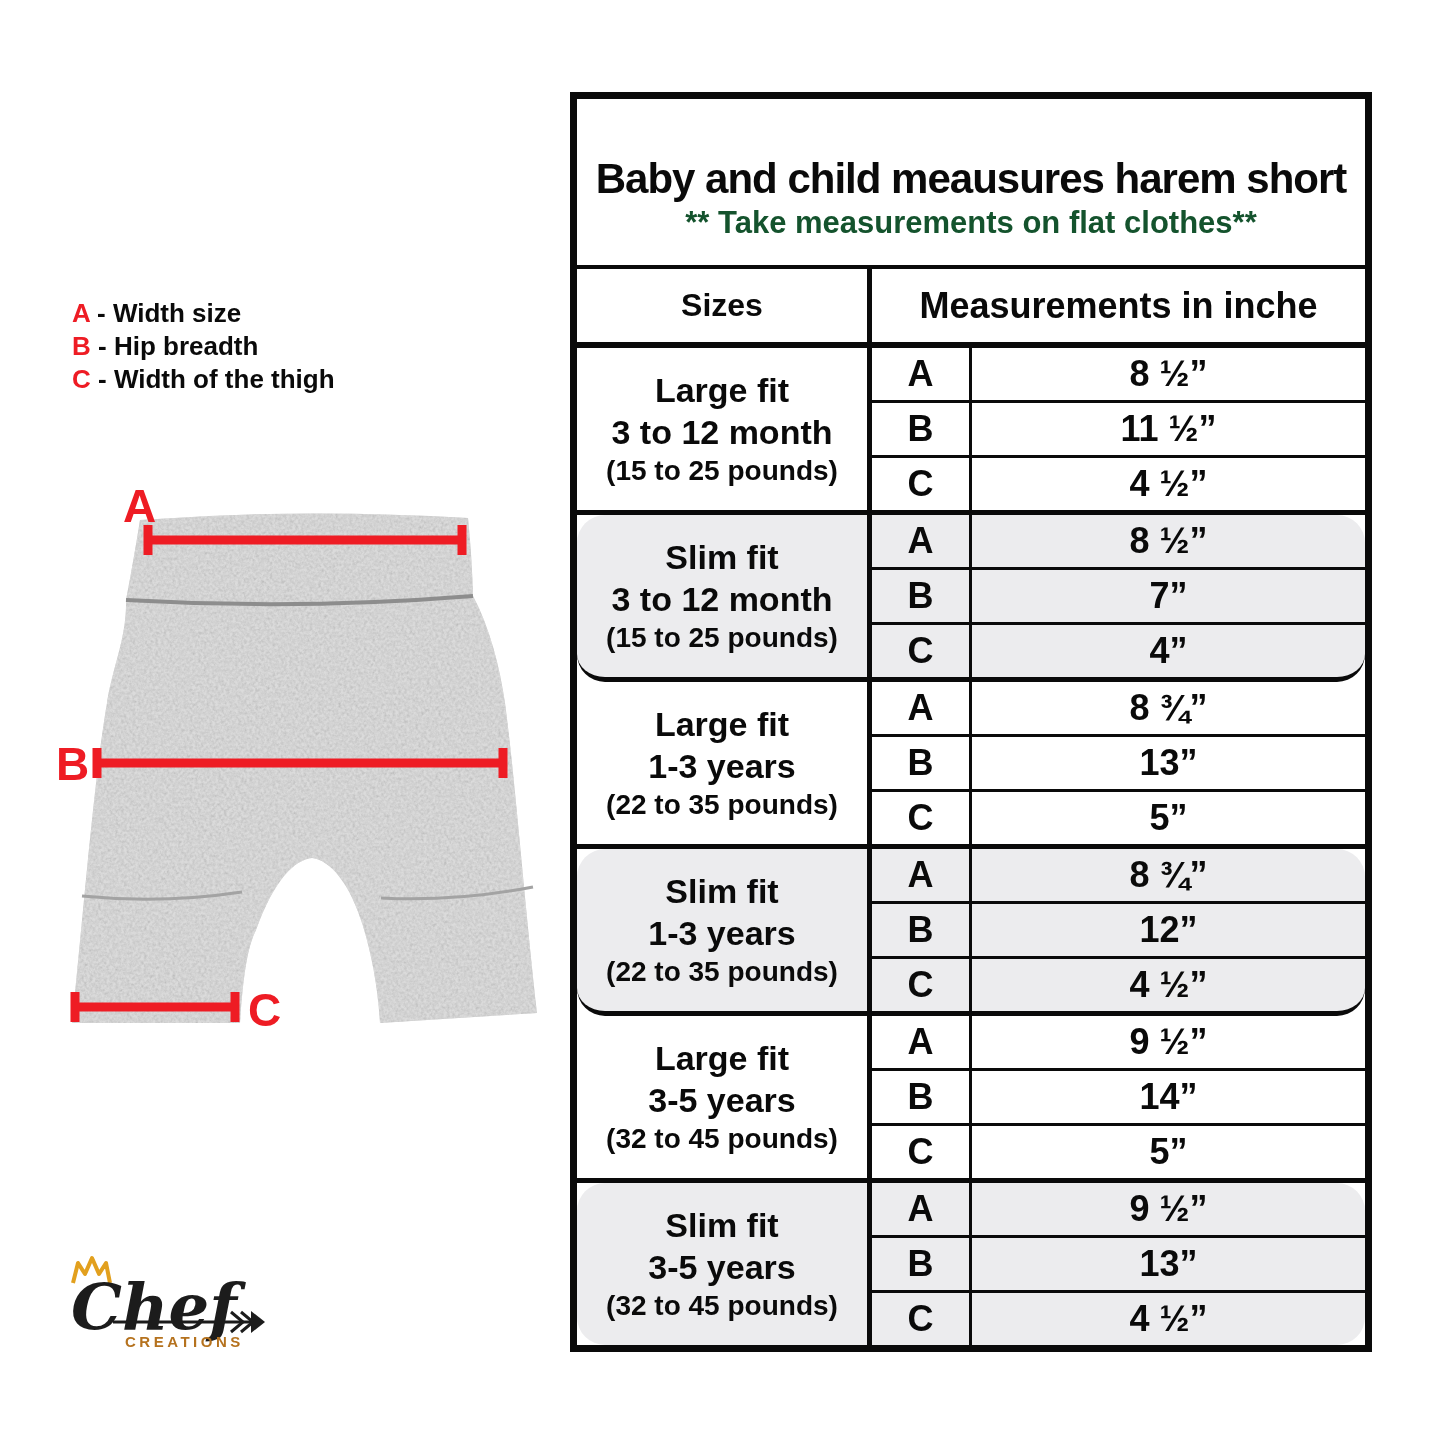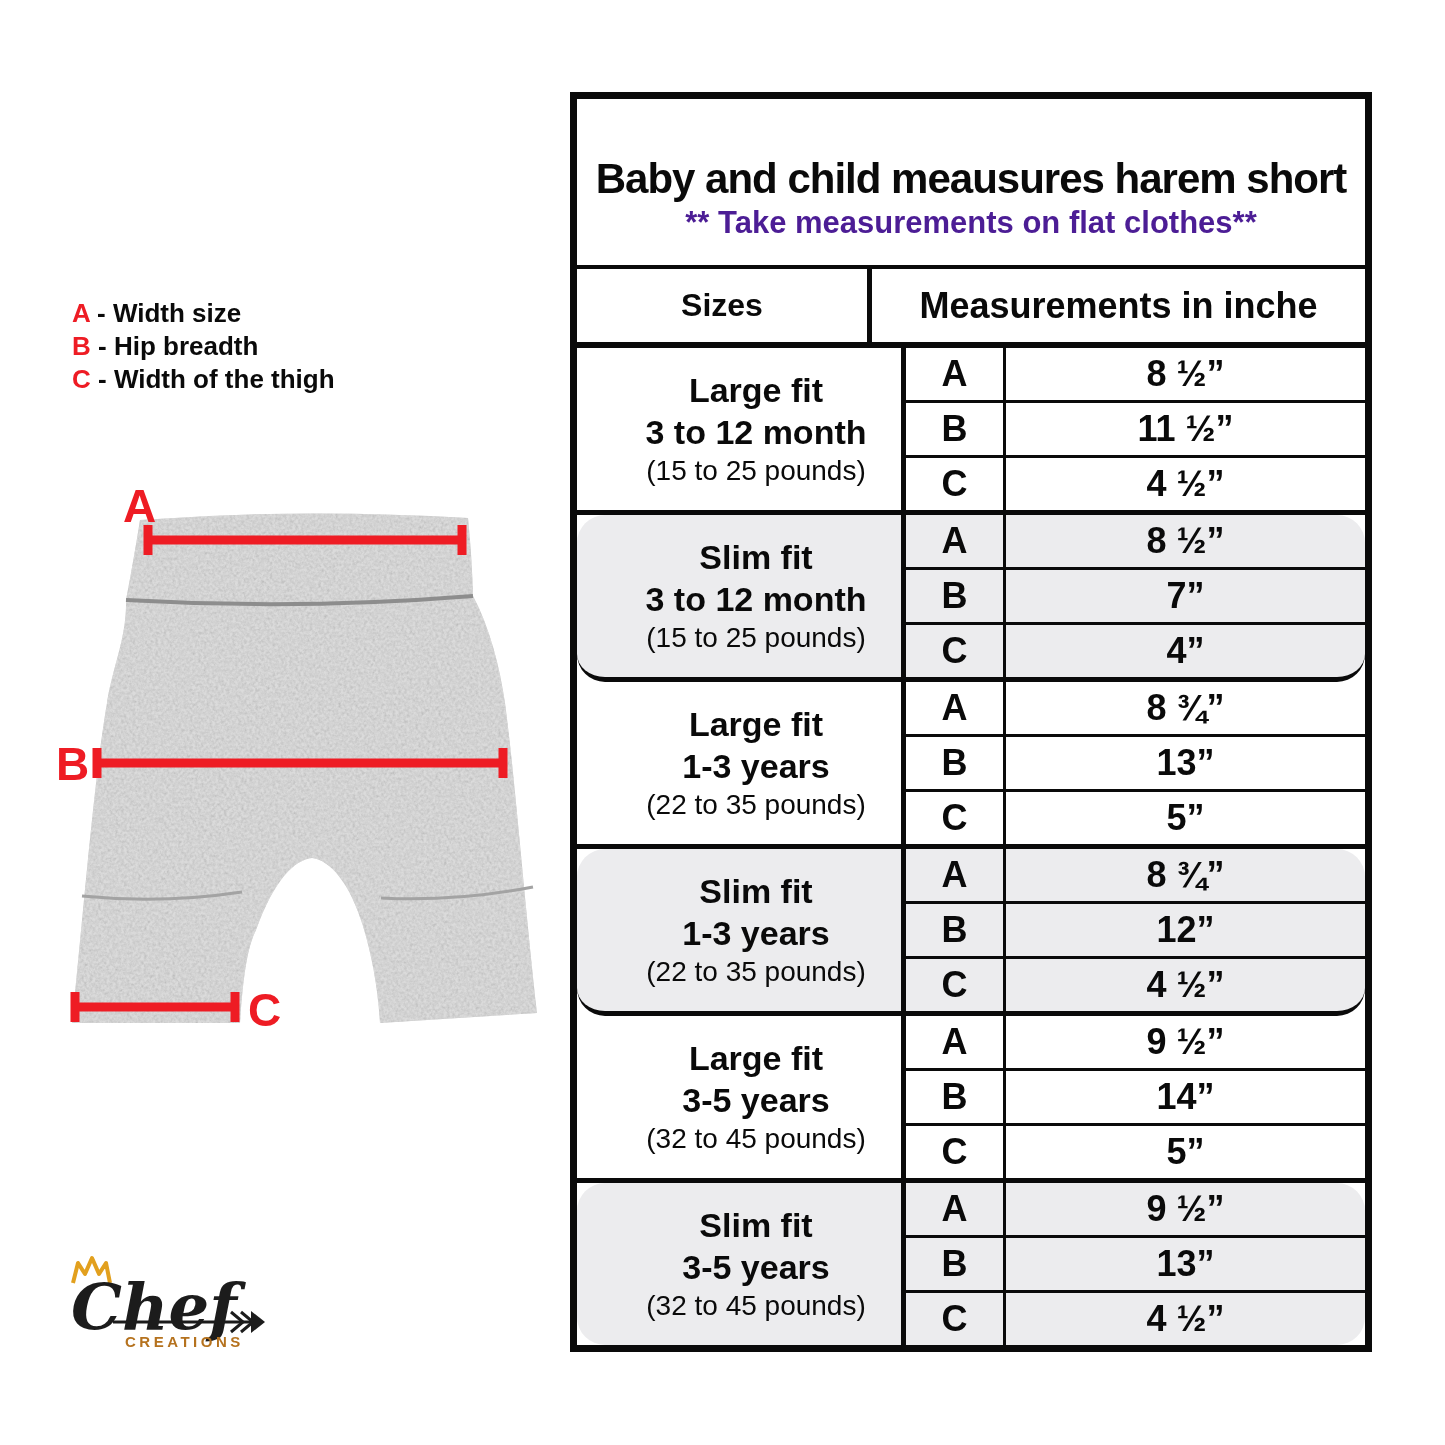--- a/index.html
+++ b/index.html
@@ -23,41 +23,41 @@
   .size-table {
     position:absolute; left:570px; top:92px; width:802px; height:1260px;
     border:7px solid #0a0a0a; box-sizing:border-box; background:#ffffff;
     display:flex; flex-direction:column;
   }
   .title-box {
     flex:0 0 134px; border-bottom:4px solid #0a0a0a;
     display:flex; flex-direction:column; align-items:center; justify-content:center;margin-top:32px;
   }
   .table-title  { font-size:42px; font-weight:bold; letter-spacing:-1px; line-height:50px; white-space:nowrap; }
-  .table-subtitle { font-size:31px; font-weight:bold; color:#4c1d95; line-height:38px; white-space:nowrap; }
+  .table-subtitle { font-size:31px; font-weight:bold; color:#14532d; line-height:38px; white-space:nowrap; }
   .header-row { flex:0 0 73px; border-bottom:6px solid #0a0a0a; display:flex; }
   .h-sizes {
     width:295px; border-right:5px solid #0a0a0a; box-sizing:border-box;
     display:flex; align-items:center; justify-content:center;
     font-size:32px; font-weight:bold;
   }
   .h-meas { flex:1; display:flex; align-items:center; justify-content:center; font-size:36px; font-weight:bold; }
 
-  .group { flex:1 1 0; border-bottom:5px solid #0a0a0a; display:flex; min-height:0;padding-left:34px; }
+  .group { flex:1 1 0; border-bottom:5px solid #0a0a0a; display:flex; min-height:0; }
   .group:last-child { border-bottom:none; }
   .group.alt { background:#ececee;border-radius:28px; }
 
   .size-cell {
     width:295px; border-right:5px solid #0a0a0a; box-sizing:border-box;
     display:flex; flex-direction:column; align-items:center; justify-content:center;
     text-align:center;
   }
   .fit  { font-size:34px; font-weight:bold; line-height:42px; white-space:nowrap; }
   .age  { font-size:34px; font-weight:bold; line-height:42px; white-space:nowrap; }
-  .weight { font-size:28px; font-weight:normal; line-height:36px; white-space:nowrap; }
+  .weight { font-size:28px; font-weight:bold; line-height:36px; white-space:nowrap; }
 
   .rows { flex:1; display:flex; flex-direction:column; min-width:0; }
   .row  { flex:1 1 0; display:flex; border-bottom:3px solid #0a0a0a; min-height:0; }
   .row:last-child { border-bottom:none; }
   .letter {
     width:100px; border-right:3px solid #0a0a0a; box-sizing:border-box;
     display:flex; align-items:center; justify-content:center;
     font-size:36px; font-weight:bold;
   }
   .value { flex:1; display:flex; align-items:center; justify-content:center; font-size:36px; font-weight:bold; }

